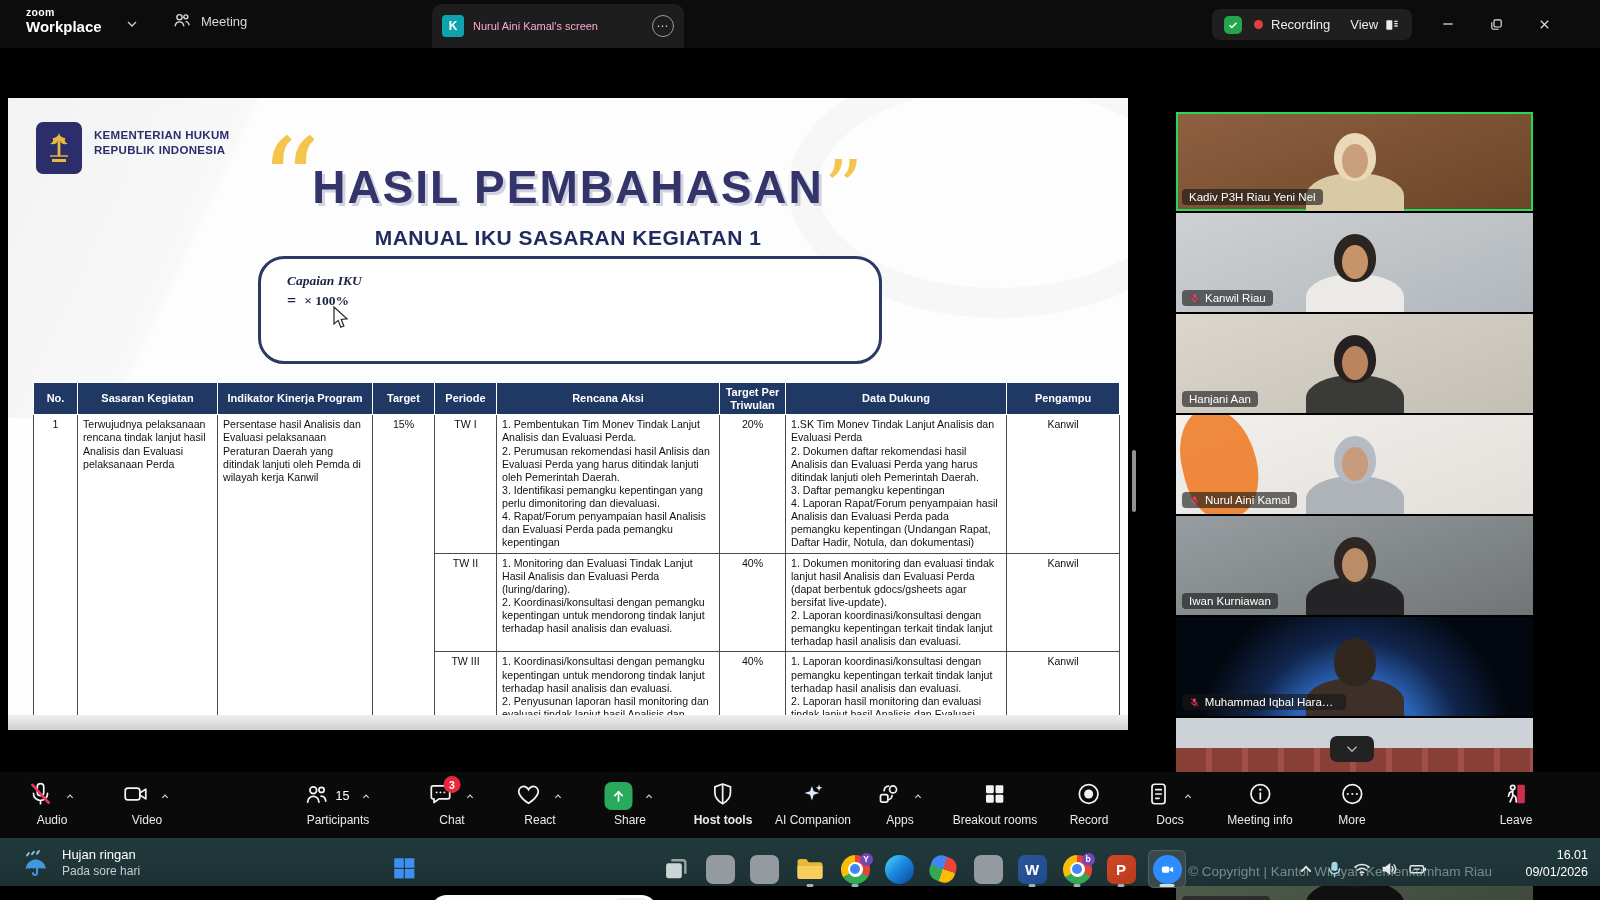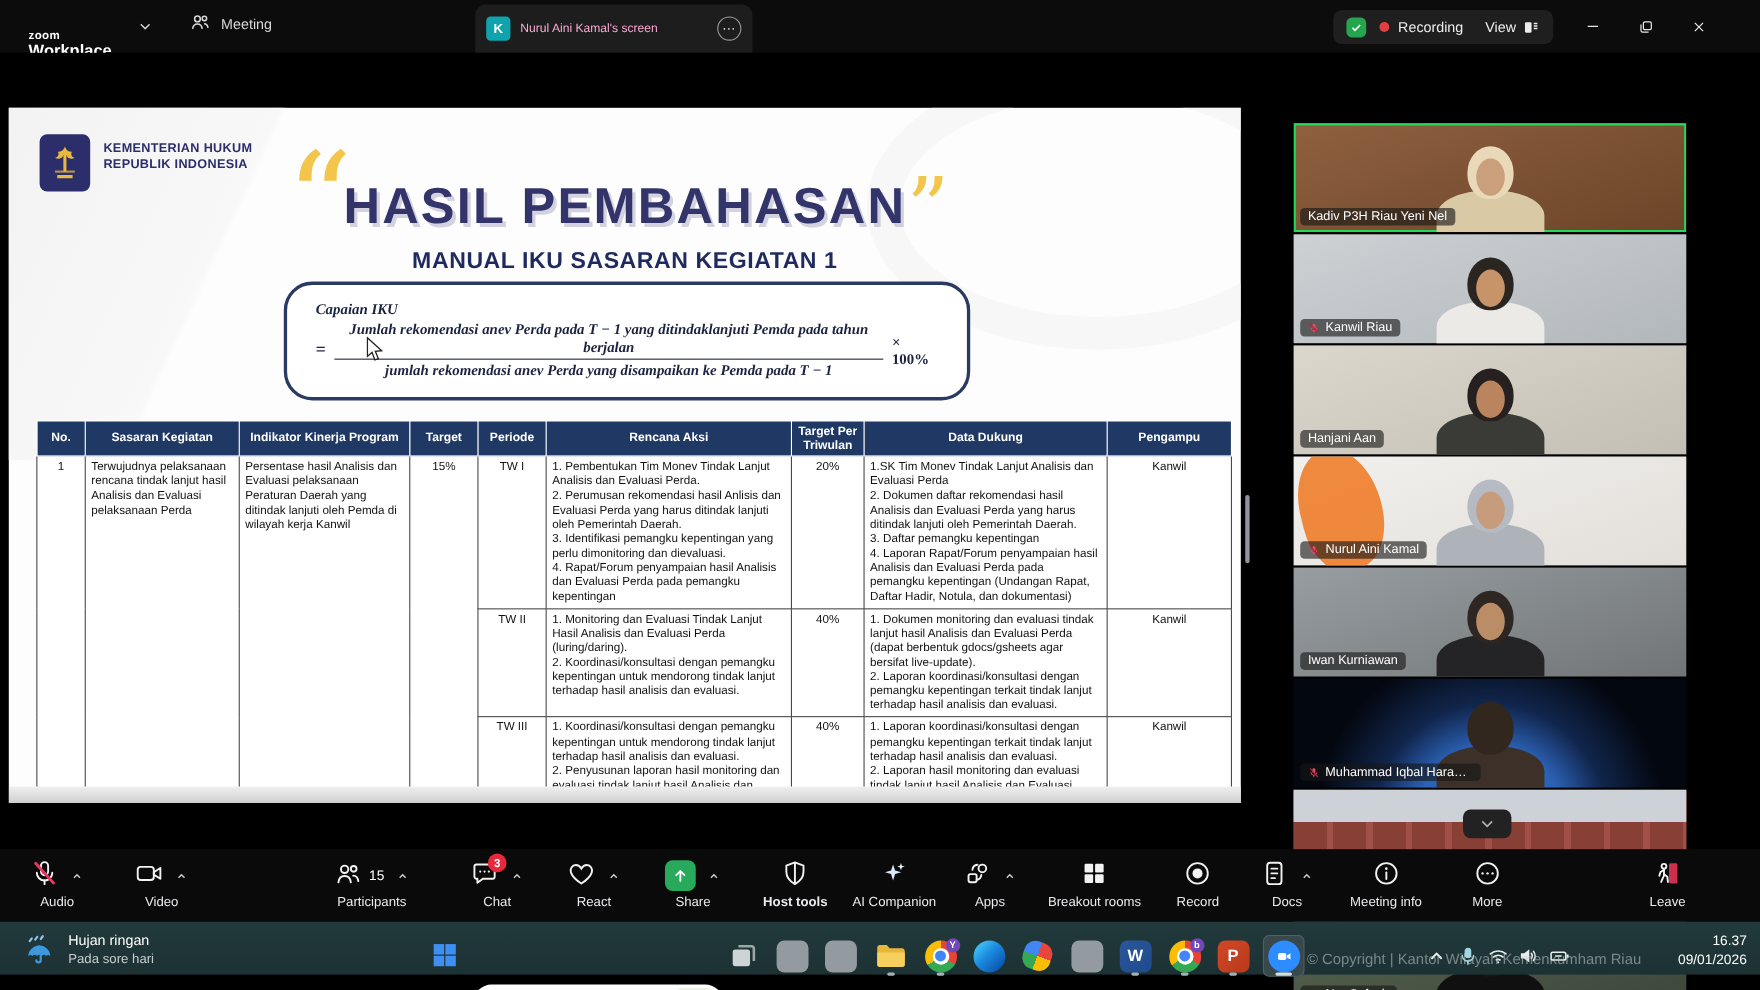--- a/index.html
+++ b/index.html
@@ -3,21 +3,21 @@
 <meta charset="utf-8">
 <style>
   * { margin:0; padding:0; box-sizing:border-box; }
   html,body { width:1600px; height:900px; overflow:hidden; background:#000;
     font-family:"Liberation Sans", sans-serif; }
   #page { position:relative; width:1600px; height:900px; background:#000; }
 
   
   .topbar { position:absolute; left:0; top:0; width:1600px; height:48px; background:#0c0c0c; }
   .brand { position:absolute; left:26px; top:6px; color:#fff; cursor:default; }
-  .brand .b1 { font-size:10.5px; font-weight:600; letter-spacing:.3px;margin-top:20px; }
+  .brand .b1 { font-size:10.5px; font-weight:600; letter-spacing:.3px; }
   .brand .b2 { font-size:15px; font-weight:700; }
   .brand-caret { position:absolute; left:124px; top:16px; }
   .tab-meeting { position:absolute; left:172px; top:10px; display:flex; align-items:center; gap:9px; color:#d8d8d8; font-size:13px; }
   .tab-active { position:absolute; left:432px; top:4px; width:252px; height:44px; background:#1d1d1d; border-radius:10px 10px 0 0; display:flex; align-items:center; padding:0 10px; gap:9px; }
   .tab-avatar { width:22px; height:22px; border-radius:4px; background:#0fa3ad; color:#fff; font-size:12px; font-weight:700; display:flex; align-items:center; justify-content:center; }
   .tab-active .tab-label { color:#f9a8d4; font-size:11px; flex:1; white-space:nowrap; overflow:hidden; }
   .tab-ellipsis { width:22px; height:22px; border-radius:50%; border:1.4px solid #9b9b9b; color:#cfcfcf; display:flex; align-items:center; justify-content:center; font-size:12px; letter-spacing:1px; }
   .rec-pill { position:absolute; left:1212px; top:9px; height:31px; background:#1f1f1f; border-radius:8px; display:flex; align-items:center; padding:0 12px; gap:8px; }
   .shield-badge { width:18px; height:18px; border-radius:5px; background:#27a54e; display:flex; align-items:center; justify-content:center; }
   .rec-dot { width:9px; height:9px; border-radius:50%; background:#e04040; margin-left:4px; }
@@ -180,24 +180,20 @@
       </div>
       <div class="quote q-open">“</div>
       <div class="quote q-close">”</div>
       <div class="slide-title">HASIL PEMBAHASAN</div>
       <div class="slide-subtitle">MANUAL IKU SASARAN KEGIATAN 1</div>
 
       <div class="formula-box">
         <div class="f-label">Capaian IKU</div>
         <div class="f-line">
           <span class="f-eq">=</span>
-          <span class="frac">
-            <span class="num">Jumlah rekomendasi anev Perda pada T − 1 yang ditindaklanjuti Pemda pada tahun berjalan</span>
-            <span class="den">jumlah rekomendasi anev Perda yang disampaikan ke Pemda pada T − 1</span>
-          </span>
           <span class="f-mul">× 100%</span>
         </div>
       </div>
 
       <table class="iku">
         <colgroup>
           <col style="width:44px">
             <col style="width:140px">
             <col style="width:155px">
             <col style="width:62px">
@@ -739,17 +735,17 @@
         </span>
         <span style="display: flex; align-items: center; justify-content: center; width: 28px; height: 24px;">
           <svg width="22" height="20" viewBox="0 0 24 24" fill="none" stroke="#e8eced" stroke-width="1.7">
             <rect x="2.5" y="8" width="16" height="8.5" rx="2"></rect>
             <path d="M20.5 10.5v3.5" stroke-width="2.2"></path>
             <path d="M7 12.2h7" stroke-width="1.6"></path>
           </svg>
         </span>
       </div>
     <div class="clock">
-      <div>16.37</div>
+      <div>16.01</div>
       <div>09/01/2026</div>
     </div>
   </div>
 </div>
 
 </body></html>

